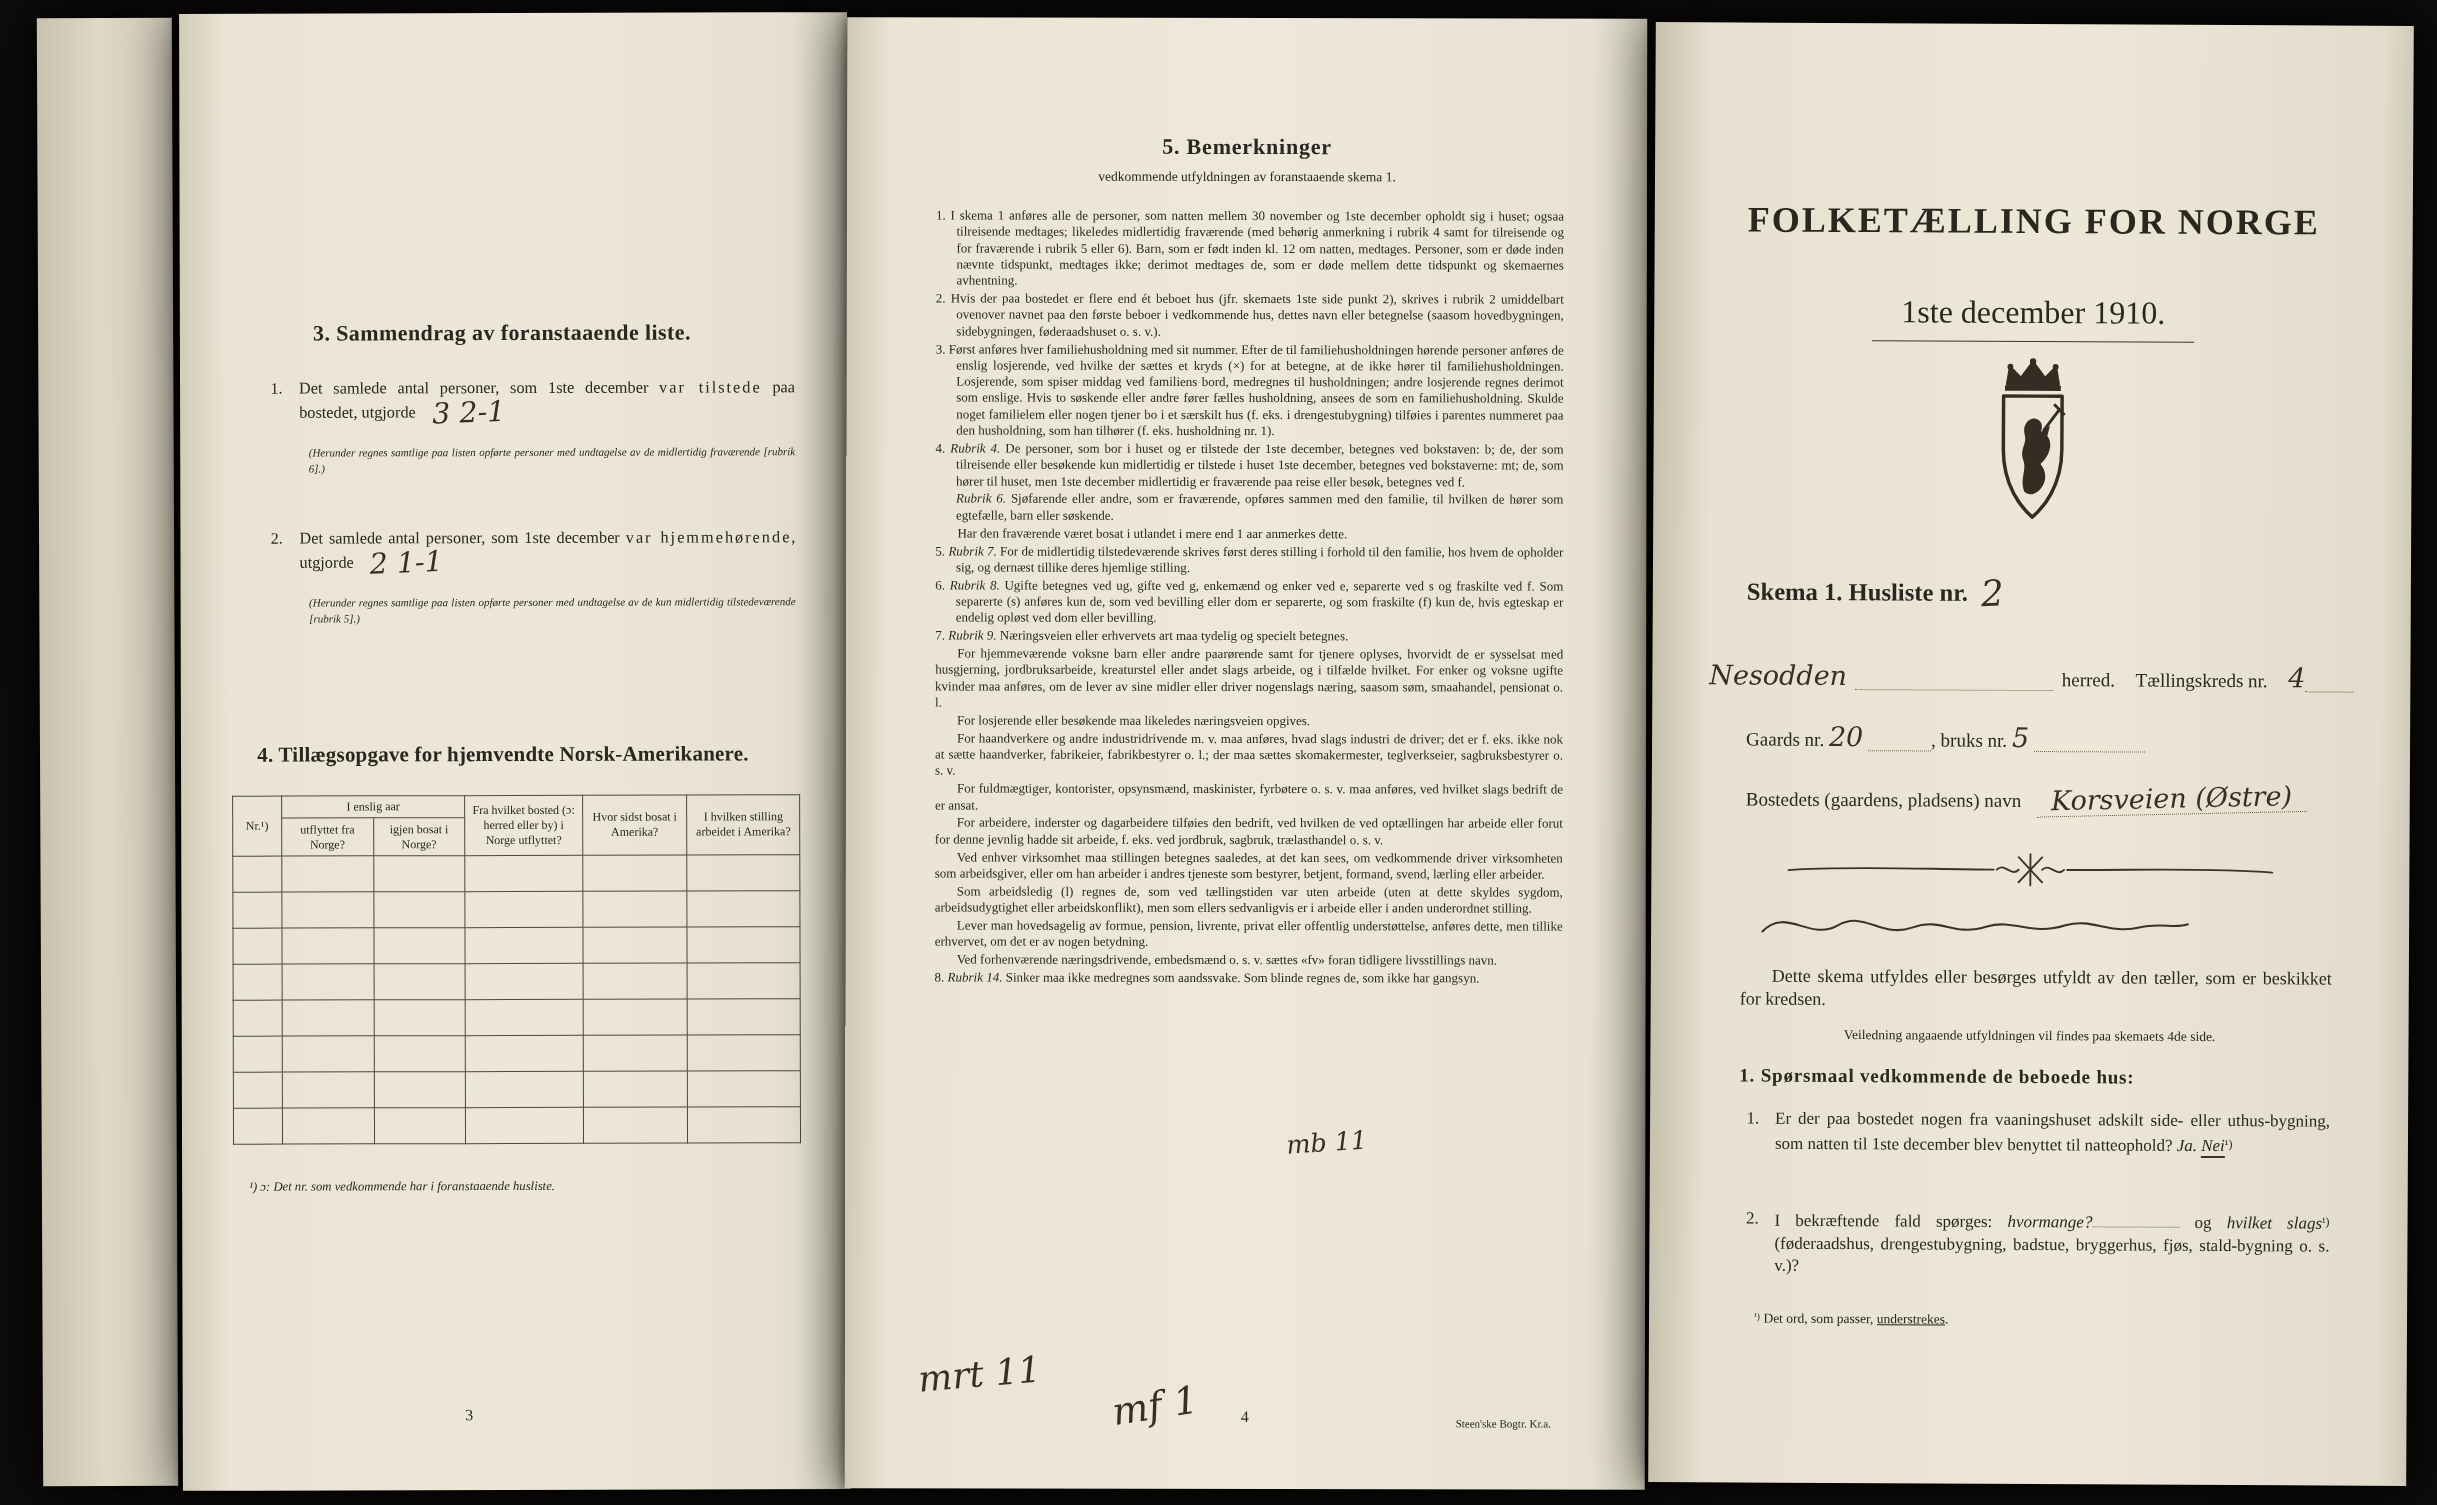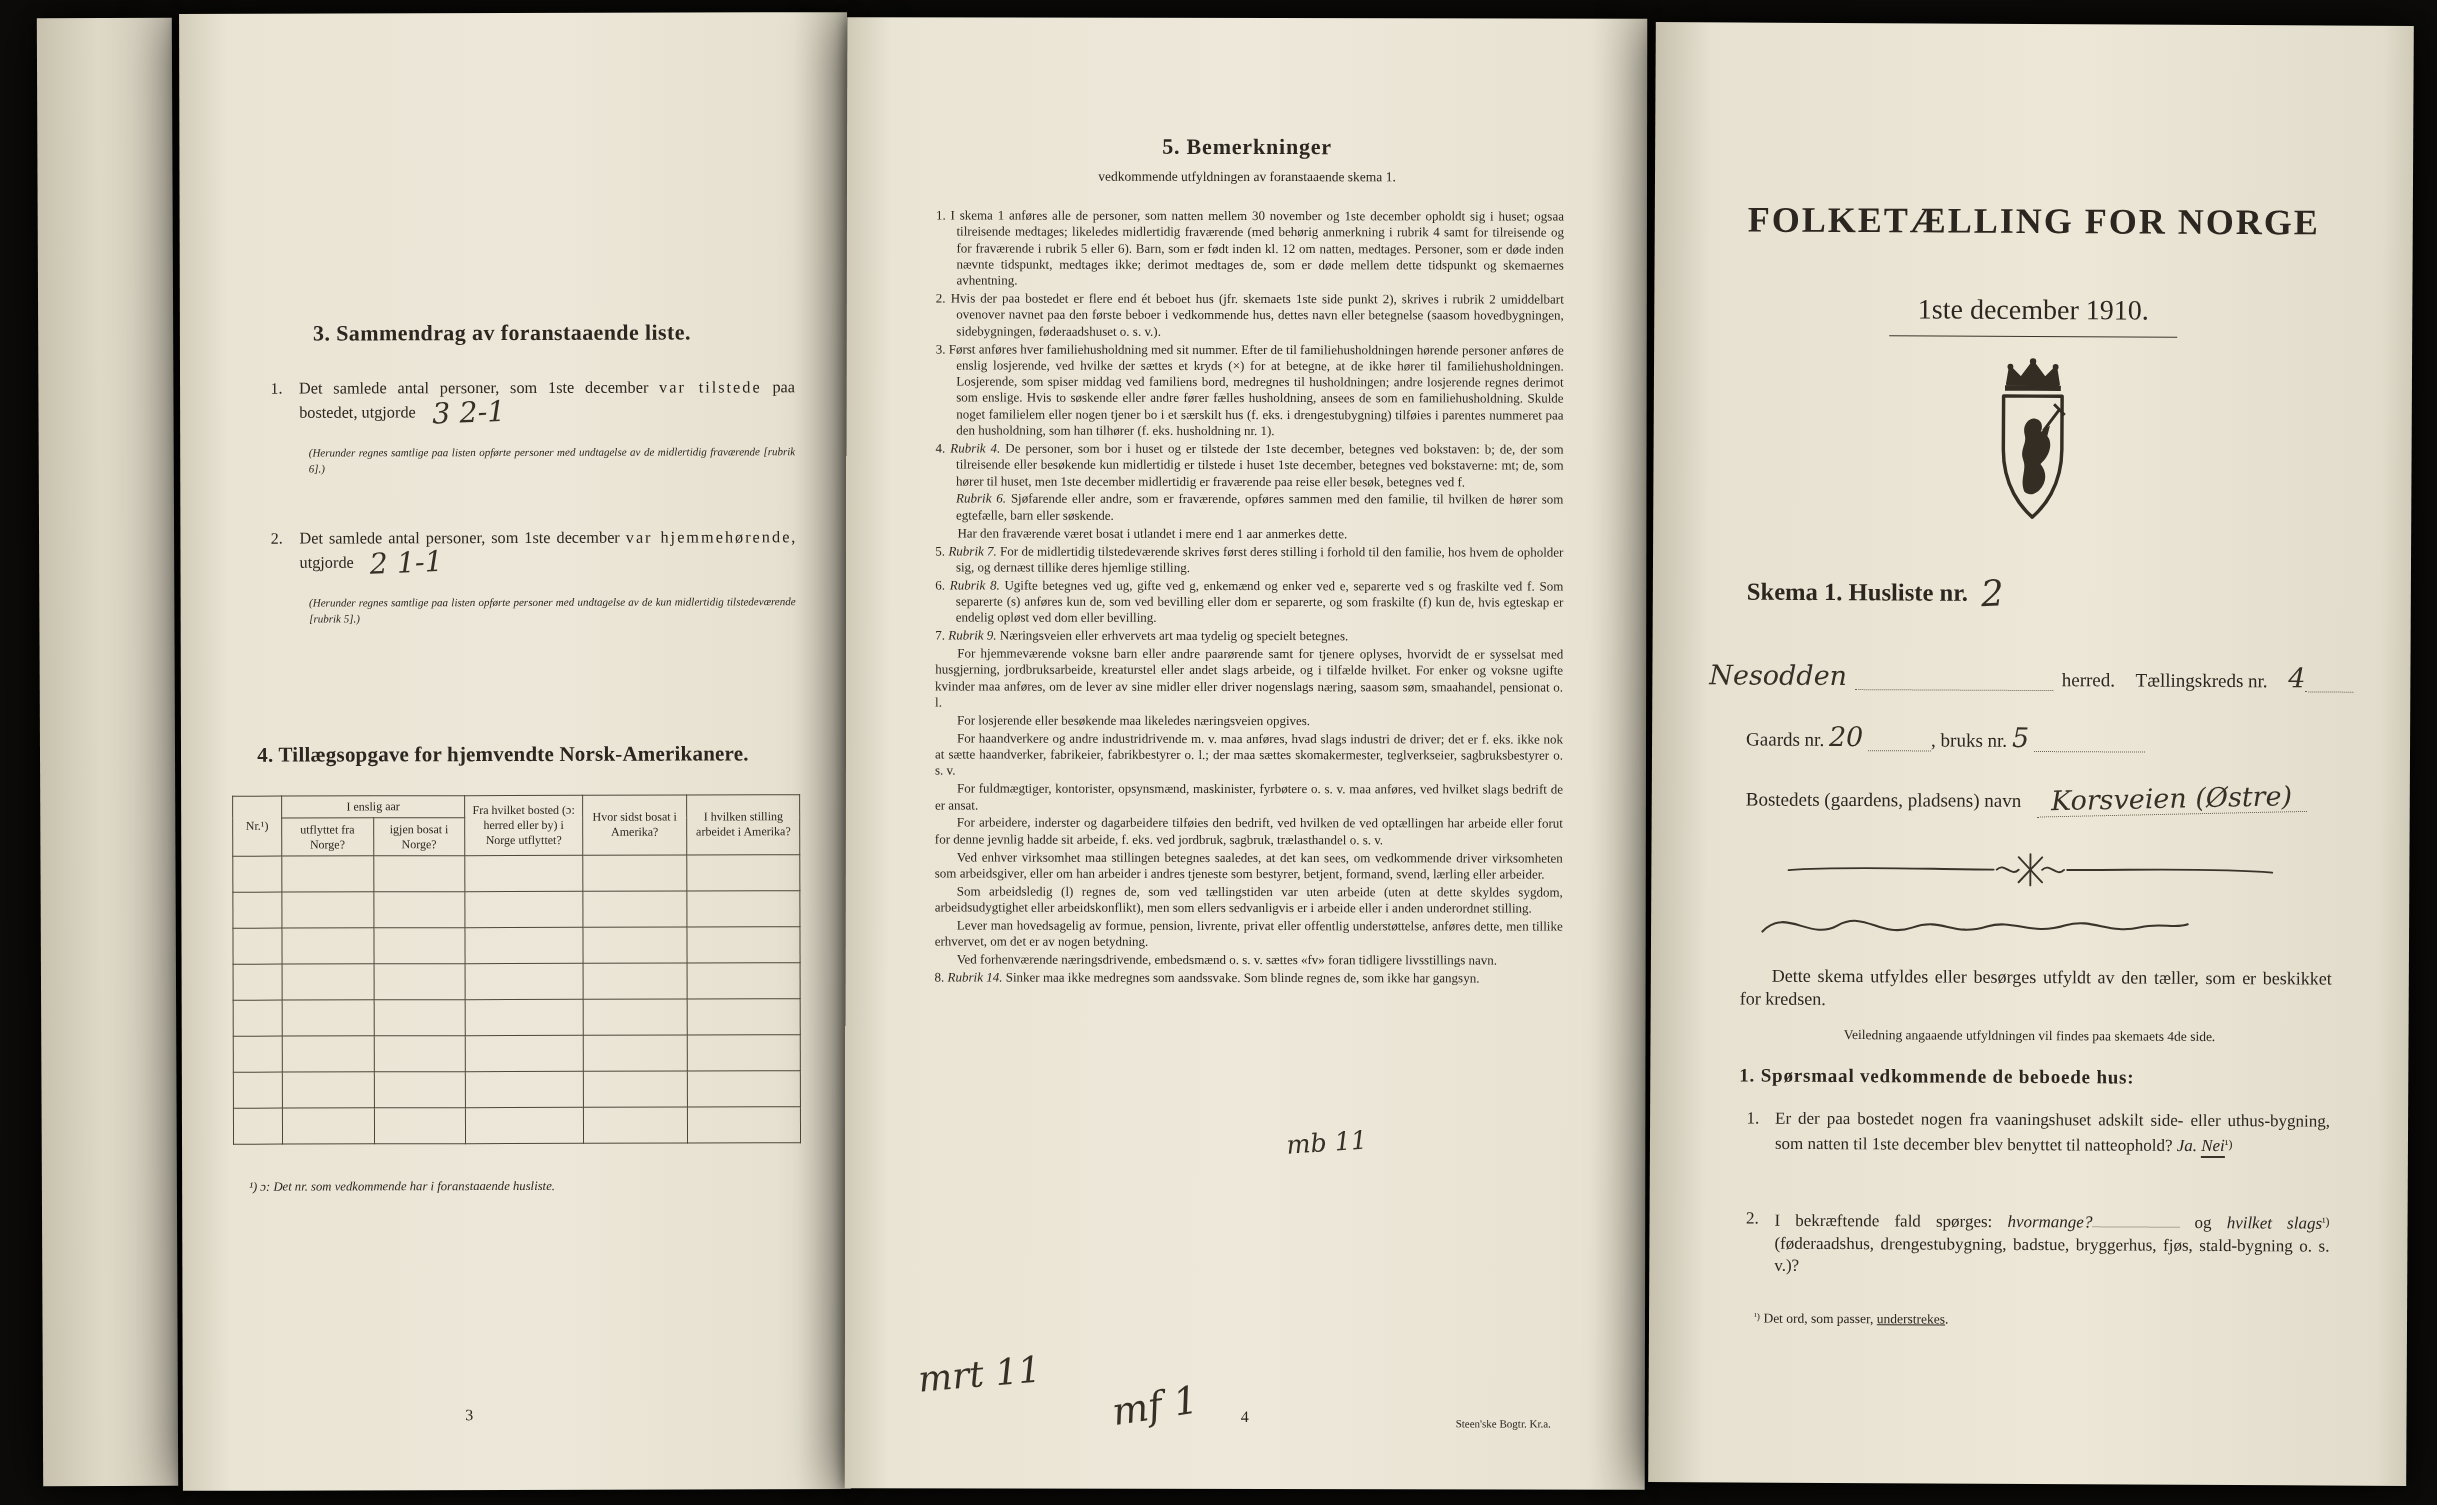--- a/index.html
+++ b/index.html
@@ -72,21 +72,21 @@
 
   
   .right {
     left:1652px; top:24px; width:758px; height:1460px;
     background:linear-gradient(90deg,#c6c0ad 0px,#e6e1d1 56px,#ece7d7 55%,#e1dccb 96%,#d0cab8 100%);
     transform:rotate(0.3deg);
   }
   .r-title { position:absolute; left:32px; right:32px; top:176px; text-align:center;
     font-size:36px; font-weight:bold; letter-spacing:2px; }
   .r-date { position:absolute; left:0; right:0; top:270px; text-align:center; }
-  .r-date span { display:inline-block; font-size:28px; padding:0 28.6px 9.5px;
+  .r-date span { display:inline-block; font-size:32px; padding:0 28.6px 9.5px;
     border-bottom:1.6px solid #3a342a;text-align:center; }
   .crest { position:absolute; left:50%; top:332px; transform:translateX(-50%); width:133px; height:176px; }
   .skema-line { position:absolute; left:94px; top:549px; font-size:24.6px; font-weight:bold; }
   .skema-line .hw { font-size:36px; font-weight:normal; margin-left:12.7px; display:inline-block;
     transform:rotate(-3deg); vertical-align:-4.8px; }
   .form-line { position:absolute; display:flex; align-items:baseline; font-size:19px; }
   .hw.mid { font-size:27px; line-height:1; }
   .blank { display:inline-block; border-bottom:1.6px dotted #6b6450; height:1.05em; align-self:flex-end; }
   .grow { flex:1 1 auto; margin:0 8px; }
   .w60{width:48px;} .w80{width:63px;} .w110{width:87px;} .w140{width:111px;}

